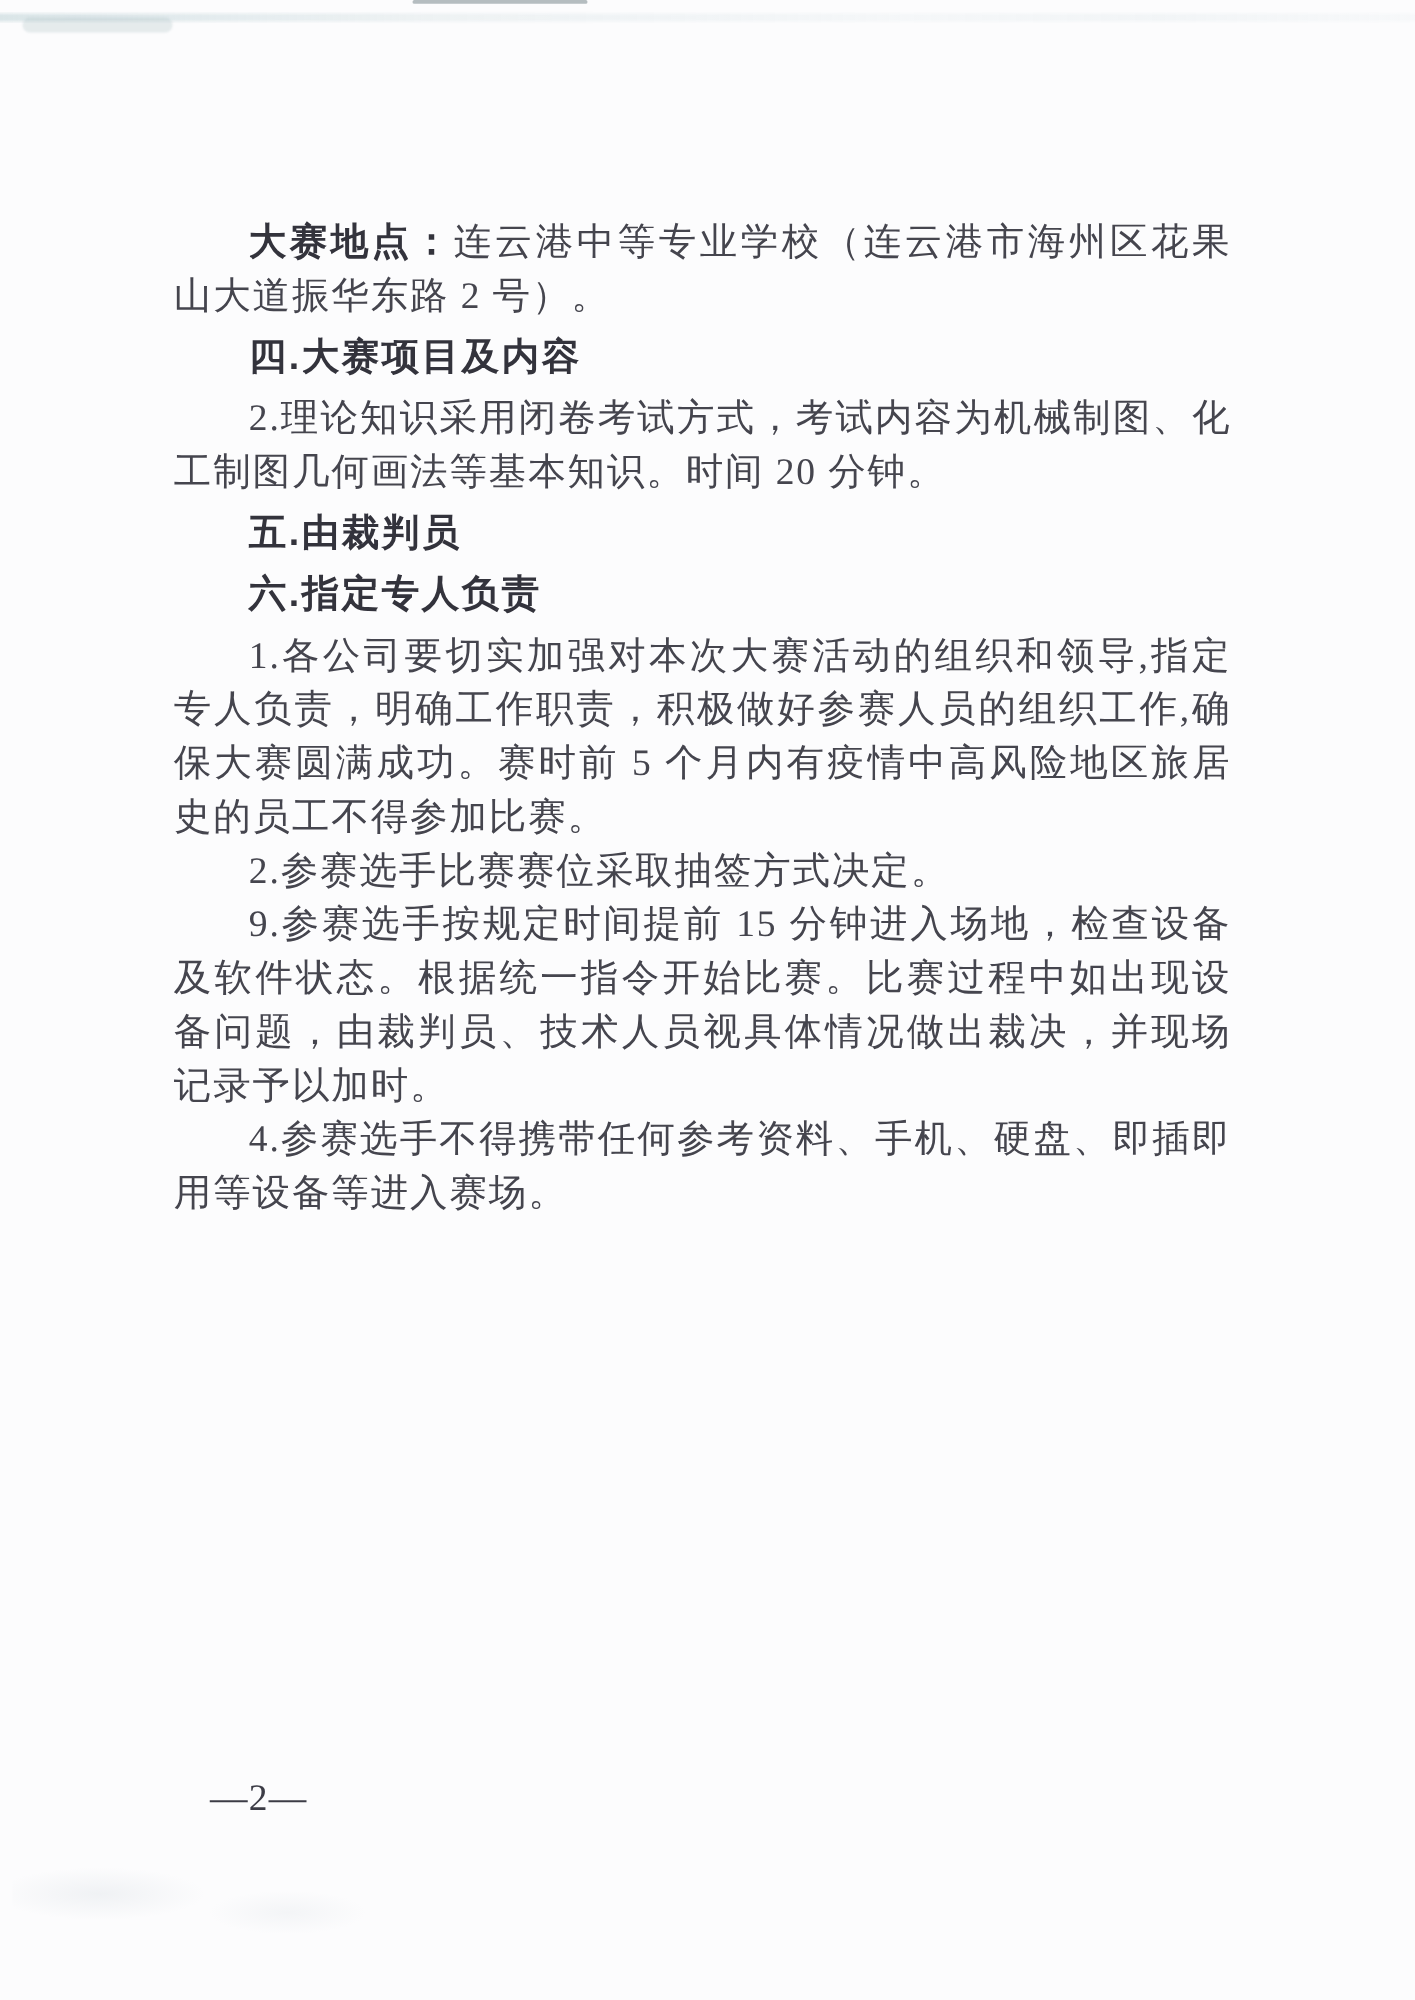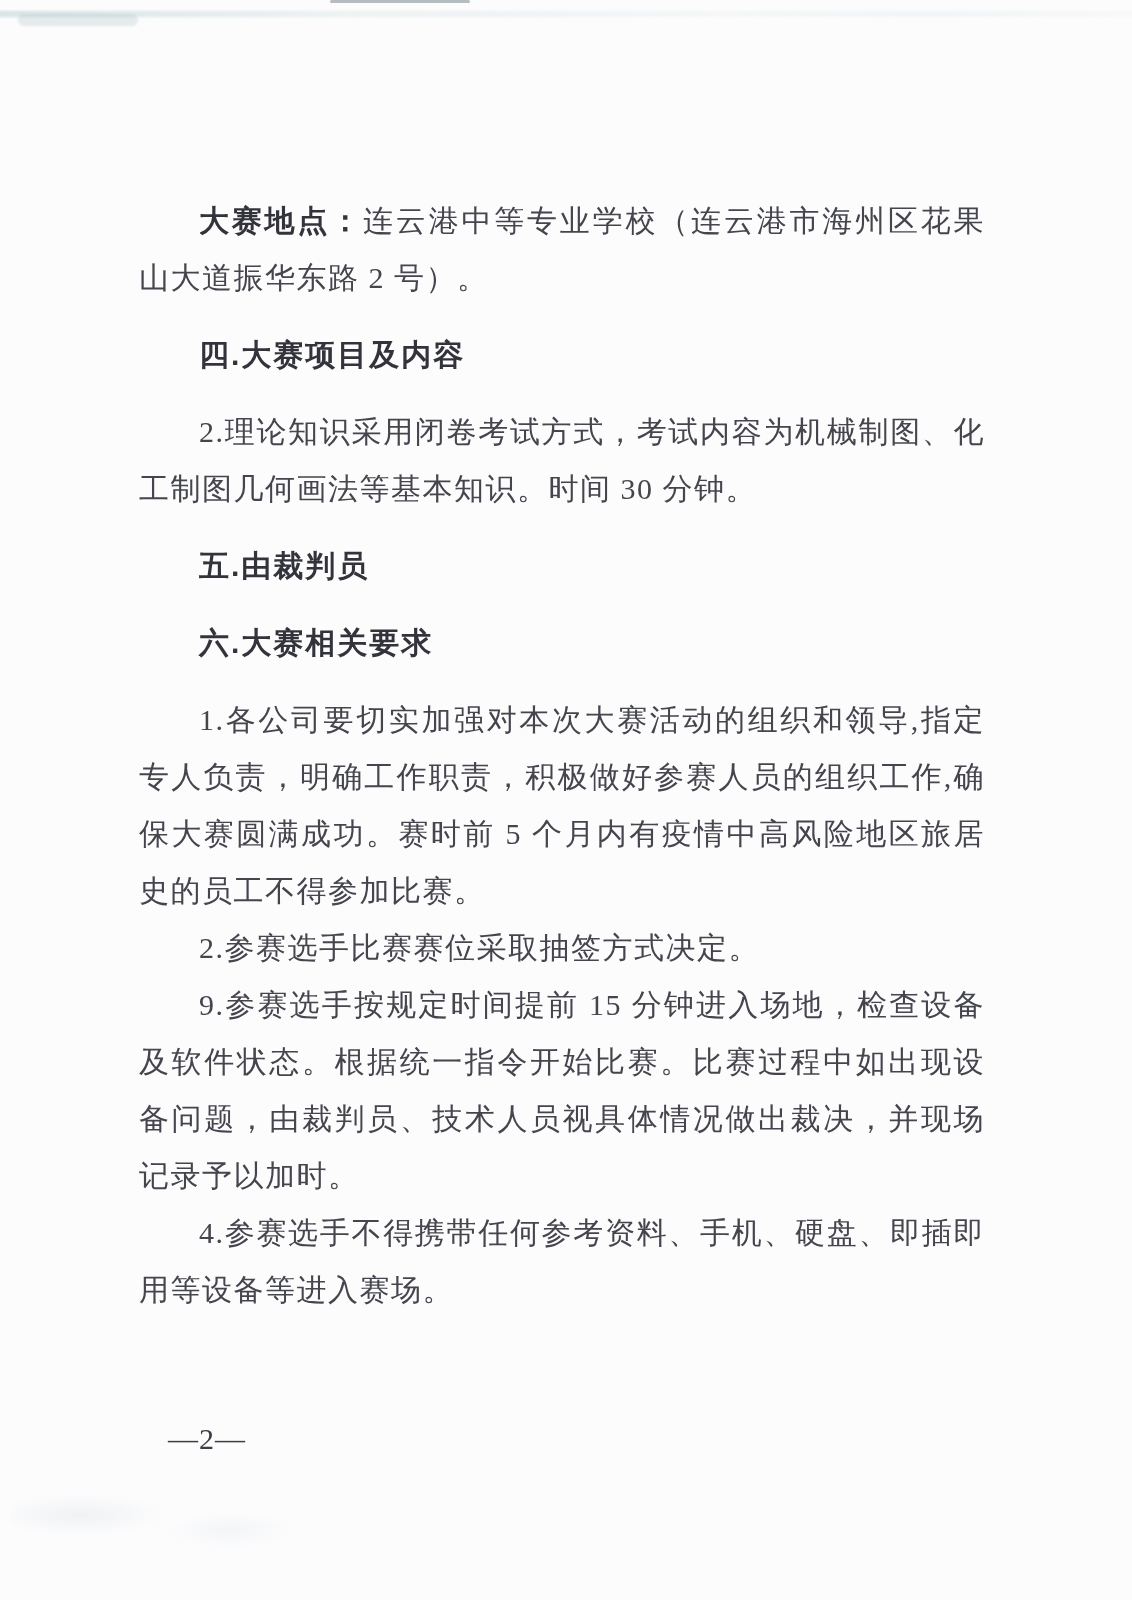--- a/index.html
+++ b/index.html
@@ -59,34 +59,34 @@
     left: 10px;
     width: 300px;
     height: 80px;
     background:
       radial-gradient(ellipse 120px 30px at 70px 30px, rgba(190,200,208,0.20), transparent 70%),
       radial-gradient(ellipse 90px 25px at 220px 45px, rgba(190,200,208,0.14), transparent 70%);
   }
   .doc {
     position: absolute;
     left: 139px;
-    top: 192px;
+    top: 172px;
     width: 846px;
     font-size: 30px;
-    line-height: 57px;
+    line-height: 43px;
     letter-spacing: 1.5px;
     color: #45454e;
     text-align: justify;
   }
   .para {
     margin: 0;
     text-indent: 2em;
   }
   .heading {
-    margin: 20px 0;
+    margin: 6px 0;
     text-indent: 2em;
     font-weight: bold;
     font-family: "Liberation Sans", "DejaVu Sans", sans-serif;
     color: #33333c;
     letter-spacing: 2px;
   }
   .bold {
     font-weight: bold;
     font-family: "Liberation Sans", "DejaVu Sans", sans-serif;
     color: #33333c;
@@ -110,23 +110,23 @@
 
 <div class="page">
   <div class="scan-streak"></div>
   <div class="scan-streak-dark"></div>
   <div class="scan-smudge-left"></div>
   <div class="scan-smudge-bottom"></div>
 
   <div class="doc">
       <p class="para"><span class="bold ">大赛地点：</span><span class="">连云港中等专业学校（连云港市海州区花果山大道振华东路 2 号）。</span></p>
       <p class="heading"><span class="">四.大赛项目及内容</span></p>
-      <p class="para"><span class="">2.理论知识采用闭卷考试方式，考试内容为机械制图、化工制图几何画法等基本知识。时间 30 分钟。</span></p>
+      <p class="para"><span class="">2.理论知识采用闭卷考试方式，考试内容为机械制图、化工制图几何画法等基本知识。时间 20 分钟。</span></p>
       <p class="heading"><span class="">五.由裁判员</span></p>
-      <p class="heading"><span class="">六.大赛相关要求</span></p>
+      <p class="heading"><span class="">六.指定专人负责</span></p>
       <p class="para"><span class="">1.各公司要切实加强对本次大赛活动的组织和领导,指定专人负责，明确工作职责，积极做好参赛人员的组织工作,确保大赛圆满成功。赛时前 5 个月内有疫情中高风险地区旅居史的员工不得参加比赛。</span></p>
       <p class="para"><span class="">2.参赛选手比赛赛位采取抽签方式决定。</span></p>
       <p class="para"><span class="">9.参赛选手按规定时间提前 15 分钟进入场地，检查设备及软件状态。根据统一指令开始比赛。比赛过程中如出现设备问题，由裁判员、技术人员视具体情况做出裁决，并现场记录予以加时。</span></p>
       <p class="para"><span class="">4.参赛选手不得携带任何参考资料、手机、硬盘、即插即用等设备等进入赛场。</span></p>
     </div>
 
   <div class="page-number">—2—</div>
 </div>
 
 </body></html>

